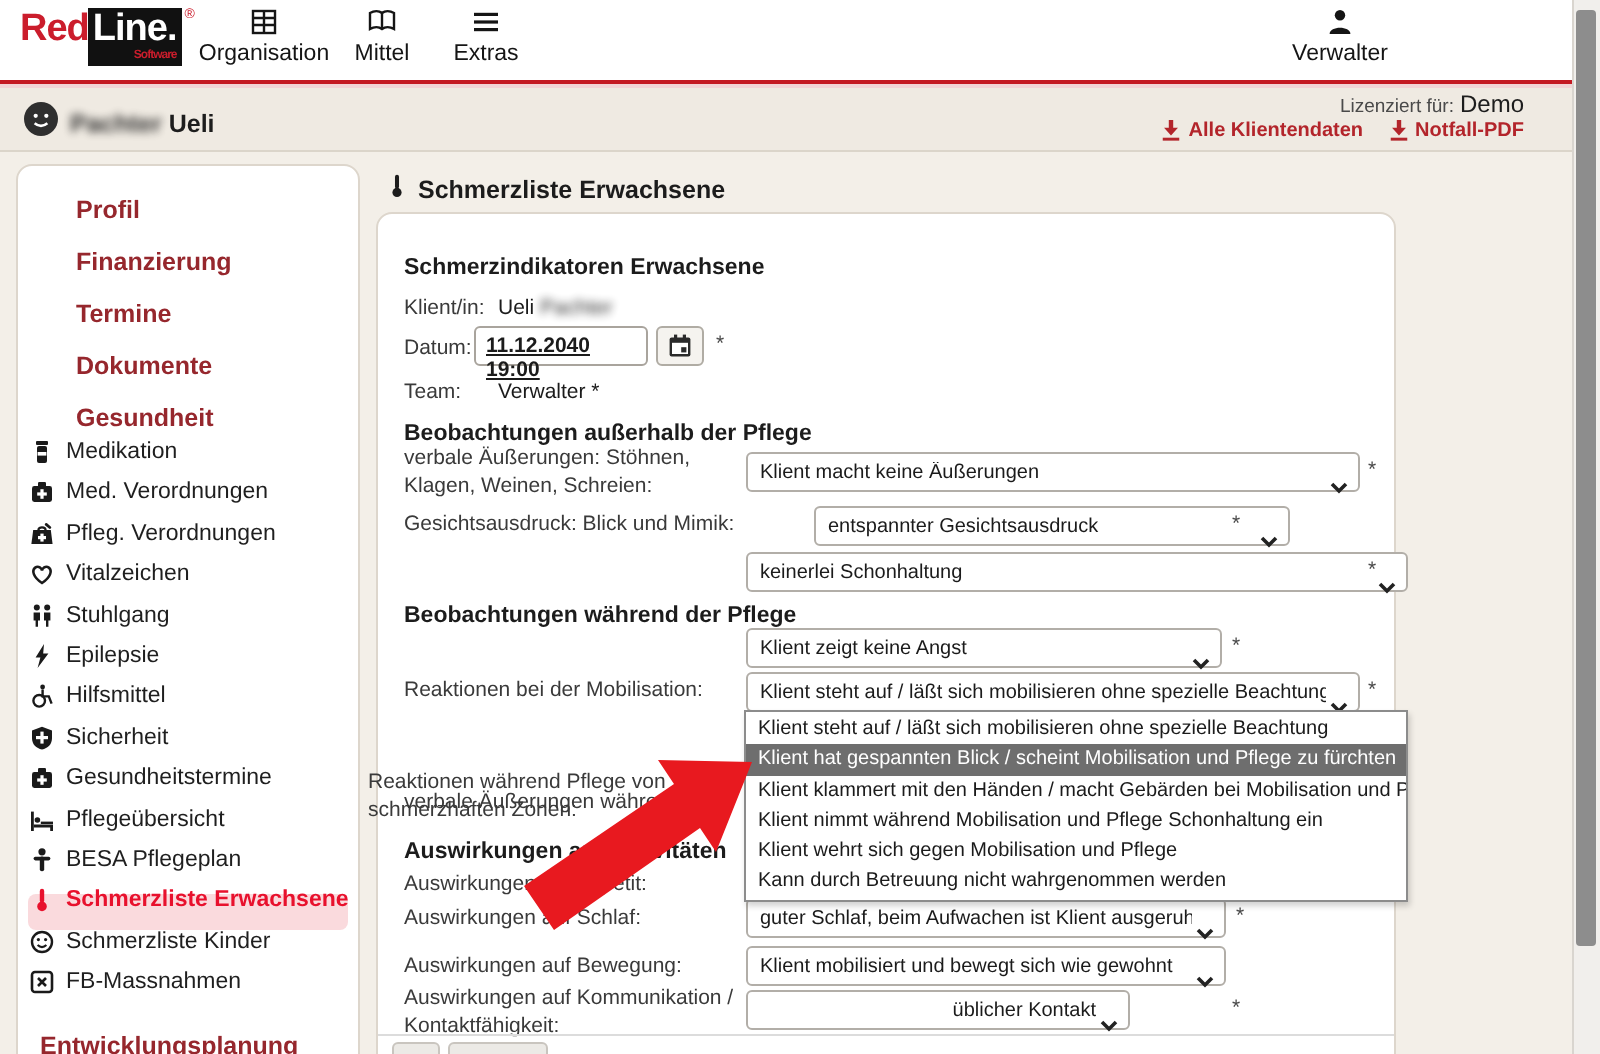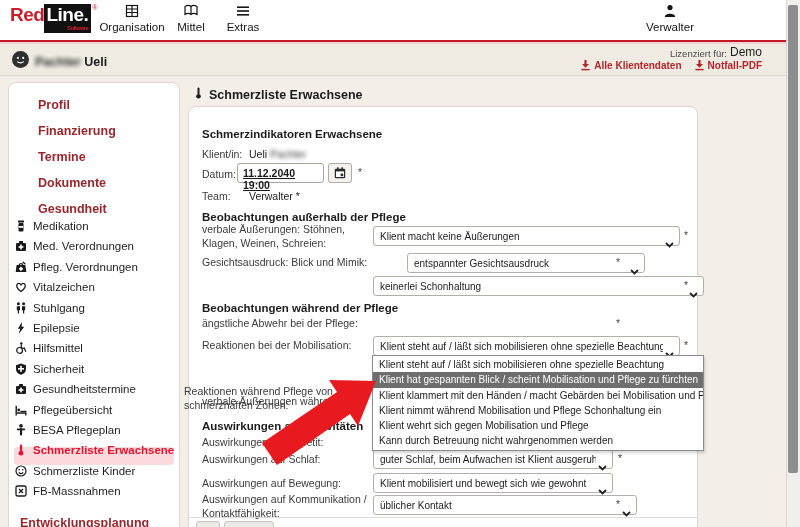--- a/index.html
+++ b/index.html
@@ -384,21 +384,26 @@
   <div class="abs sel" style="left:373px;top:276px;width:331px;">
     <span class="stext">keinerlei Schonhaltung</span>
     <span class="caret"><svg width="9" height="6" viewBox="0 0 9 6" fill="none" stroke="#222" stroke-width="1.8">
           <path d="M1 1 L4.5 4.5 L8 1"></path>
         </svg></span>
   </div>
   <div class="abs req" style="left:684px;top:279px;">*</div>
 
   <div class="abs sec-title" style="left:202px;top:302px;">Beobachtungen während der Pflege</div>
 
-  <div class="abs flabel" style="left:202px;top:317px;width:168px;">ängstliche Abwehr bei der Pflege:</div>
+  <div class="abs sel" style="left:373px;top:314px;width:238px;">
+    <span class="stext">Klient zeigt keine Angst</span>
+    <span class="caret"><svg width="9" height="6" viewBox="0 0 9 6" fill="none" stroke="#222" stroke-width="1.8">
+          <path d="M1 1 L4.5 4.5 L8 1"></path>
+        </svg></span>
+  </div>
   <div class="abs req" style="left:616px;top:317px;">*</div>
 
   <div class="abs flabel" style="left:202px;top:339px;width:168px;">Reaktionen bei der Mobilisation:</div>
   <div class="abs sel" style="left:373px;top:336px;width:307px;">
     <span class="stext">Klient steht auf / läßt sich mobilisieren ohne spezielle Beachtung</span>
     <span class="caret"><svg width="9" height="6" viewBox="0 0 9 6" fill="none" stroke="#222" stroke-width="1.8">
           <path d="M1 1 L4.5 4.5 L8 1"></path>
         </svg></span>
   </div>
   <div class="abs req" style="left:684px;top:339px;">*</div>
@@ -421,21 +426,21 @@
 
   <div class="abs flabel" style="left:202px;top:477px;width:168px;">Auswirkungen auf Bewegung:</div>
   <div class="abs sel" style="left:373px;top:473px;width:240px;">
     <span class="stext">Klient mobilisiert und bewegt sich wie gewohnt</span>
     <span class="caret"><svg width="9" height="6" viewBox="0 0 9 6" fill="none" stroke="#222" stroke-width="1.8">
           <path d="M1 1 L4.5 4.5 L8 1"></path>
         </svg></span>
   </div>
 
   <div class="abs flabel" style="left:202px;top:493px;width:172px;">Auswirkungen auf Kommunikation / Kontaktfähigkeit:</div>
-  <div class="abs sel" style="left:373px;top:495px;width:264px;">
+  <div class="abs sel" style="left:373px;top:495px;width:192px;text-align:right;">
     <span class="stext">üblicher Kontakt</span>
     <span class="caret"><svg width="9" height="6" viewBox="0 0 9 6" fill="none" stroke="#222" stroke-width="1.8">
           <path d="M1 1 L4.5 4.5 L8 1"></path>
         </svg></span>
   </div>
   <div class="abs req" style="left:616px;top:498px;">*</div>
 
   <div class="abs divider" style="left:189px;top:517px;width:508px;"></div>
   <div class="abs stub" style="left:196px;top:521px;width:24px;height:10px;"></div>
   <div class="abs stub" style="left:224px;top:521px;width:50px;height:10px;"></div>

